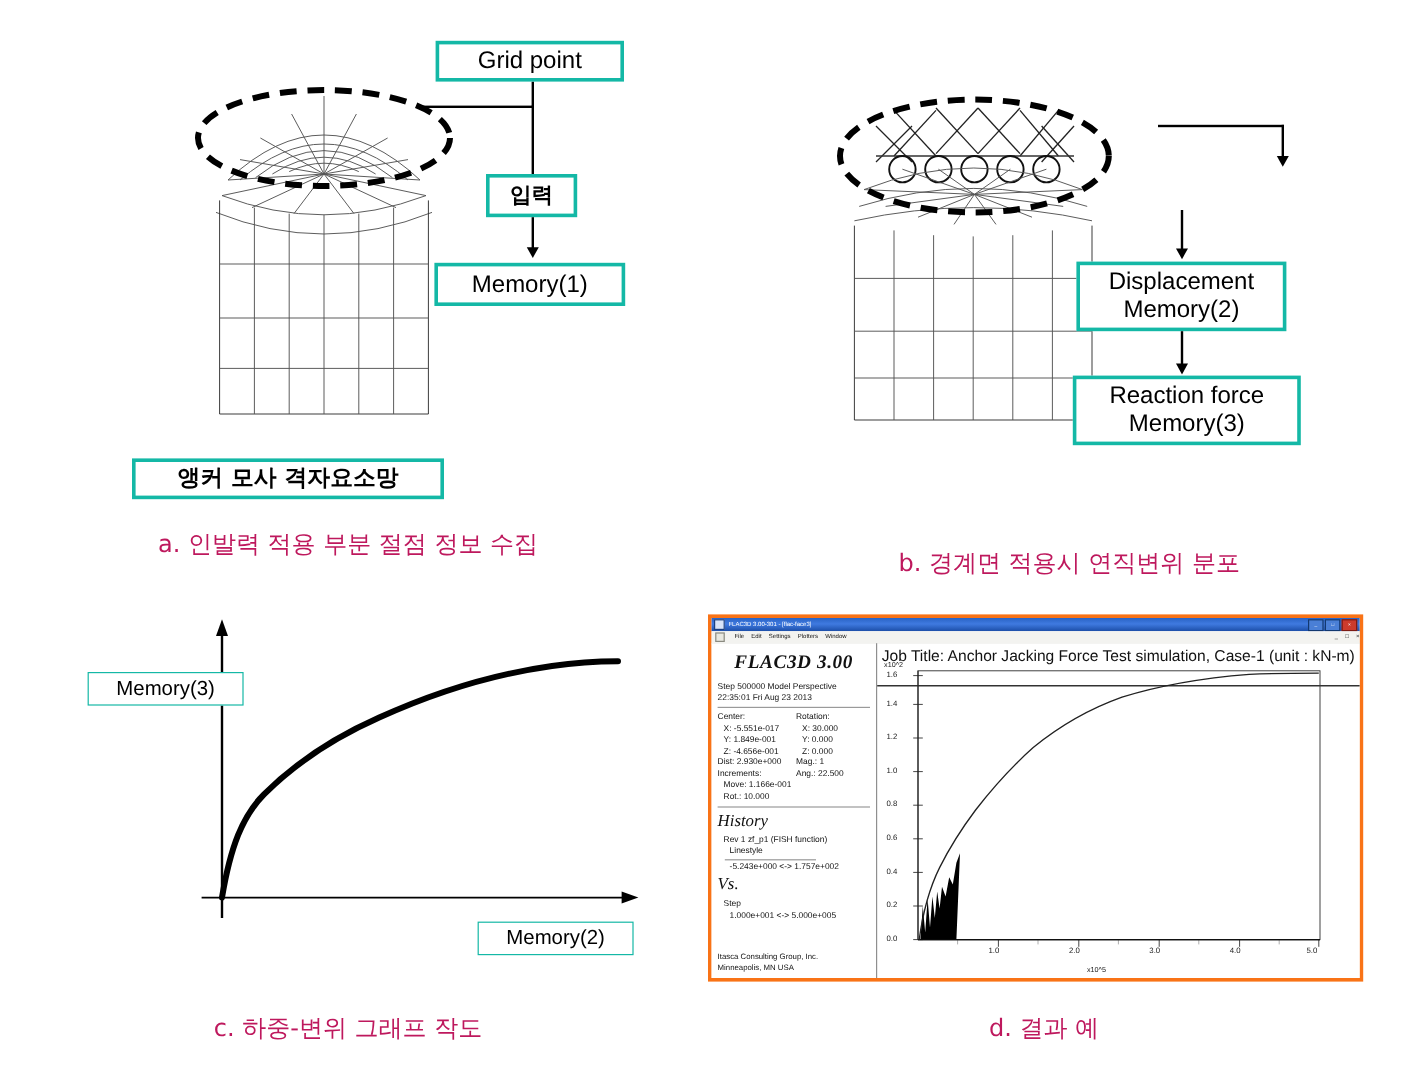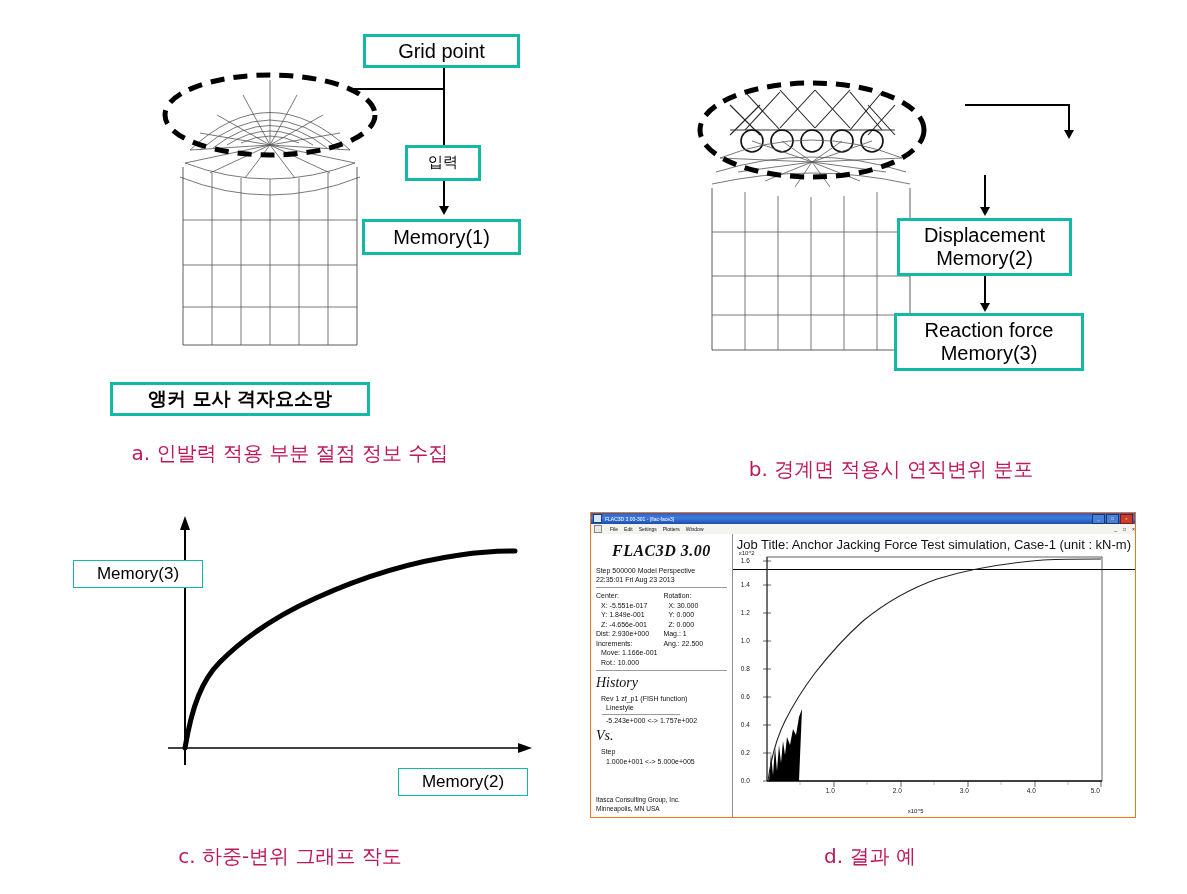--- a/index.html
+++ b/index.html
@@ -59,21 +59,21 @@
   }
 
   
   svg.mesh { position: absolute; overflow: visible; }
 
   
   #flac-window {
     position: absolute;
     left: 590px; top: 512px;
     width: 546px; height: 306px;
-    border: 1px solid #f97316;
+    border: 3px solid #f97316;
     background: #ffffff;
     box-sizing: border-box;
     font-family: "Liberation Sans", sans-serif;
   }
   #flac-titlebar {
     height: 11px;
     background: linear-gradient(180deg,#2a63c4 0%, #3f7ae0 45%, #1c4ea8 100%);
     display: flex; align-items: center;
     padding: 0 2px;
     color: #fff;
@@ -222,21 +222,21 @@
 
   <div class="hline" style="left:350px; top:88px; width:95px;"></div>
   <div class="vline" style="left:443px; top:66px; height:24px;"></div>
 
   <div class="fbox" style="left:363px; top:34px; width:157px; height:34px;">
     <span>Grid point</span>
   </div>
 
   <div class="vline" style="left:443px; top:88px; height:57px;"></div>
   <div class="fbox" style="left:405px; top:145px; width:76px; height:36px;">
-    <span class="fbox-kr" style="font-family:'DejaVu Sans',sans-serif;font-weight:normal;font-size:15px;">입력</span>
+    <span class="fbox-kr" style="font-family:'DejaVu Sans',sans-serif;font-weight:bold;font-size:18px;">입력</span>
   </div>
   <div class="vline" style="left:443px; top:181px; height:29px;"></div>
   <div class="arrowhead" style="left:439px; top:206px;"></div>
 
   <div class="fbox" style="left:362px; top:219px; width:159px; height:36px;">
     <span>Memory(1)</span>
   </div>
 
   <div class="caption" style="left:0; top:440px; width:580px;">
     <span>a. 인발력 적용 부분 절점 정보 수집</span>

